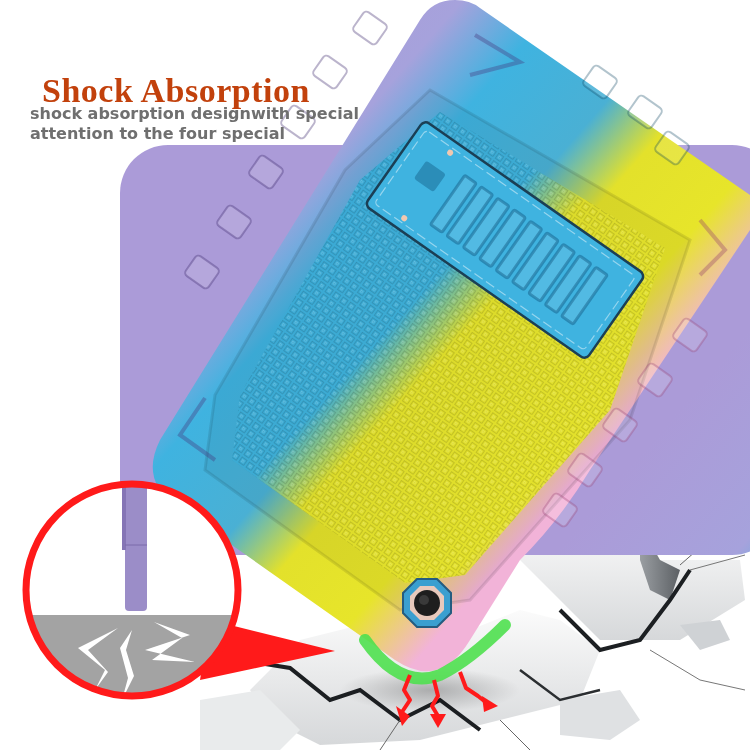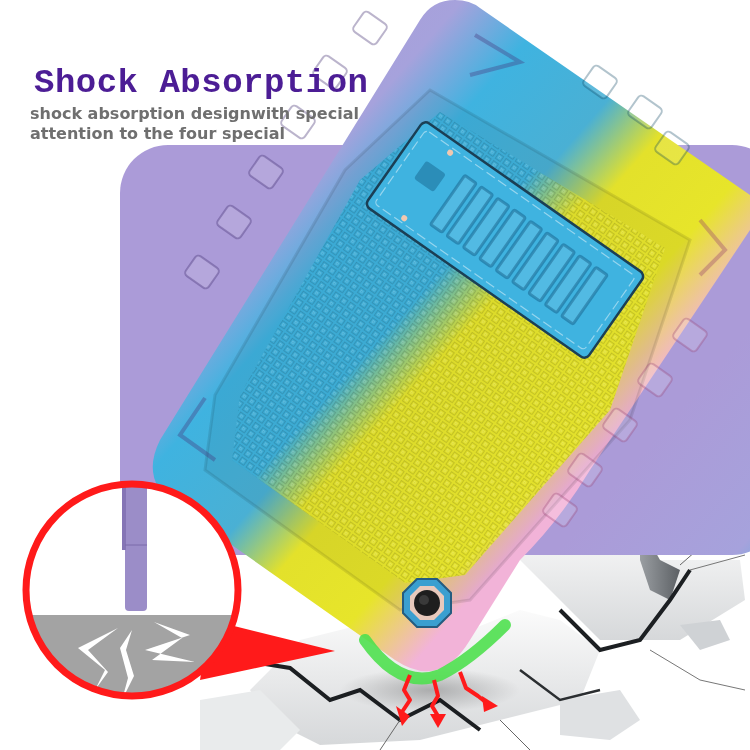--- a/index.html
+++ b/index.html
@@ -1,22 +1,22 @@
 <!DOCTYPE html>
 <html><head>
 <meta charset="utf-8">
 <style>
   html, body { margin: 0; padding: 0; background: #ffffff; }
   body { width: 750px; height: 750px; overflow: hidden; position: relative; font-family: "DejaVu Sans", sans-serif; }
   .scene { position: absolute; left: 0; top: 0; width: 750px; height: 750px; }
   .headline {
     position: absolute; left: 30px; top: 62px;
-    font-family: Liberation Mono, monospace; font-weight: bold;
-    font-size: 34px; color: #4c1d95; letter-spacing: 0.5px; line-height: 1;
-    margin: 4px;
+    font-family: Liberation Serif, serif; font-weight: bold;
+    font-size: 34px; color: #c2410c; letter-spacing: 0.5px; line-height: 1;
+    margin: 12px;
   }
   .subline {
     position: absolute; left: 30px; top: 104px; width: 360px;
     font-family: "DejaVu Sans", sans-serif; font-weight: bold;
     font-size: 16px; color: #6f6f6f; line-height: 20px; margin: 0;
   }
 </style>
 </head>
 <body>
 

